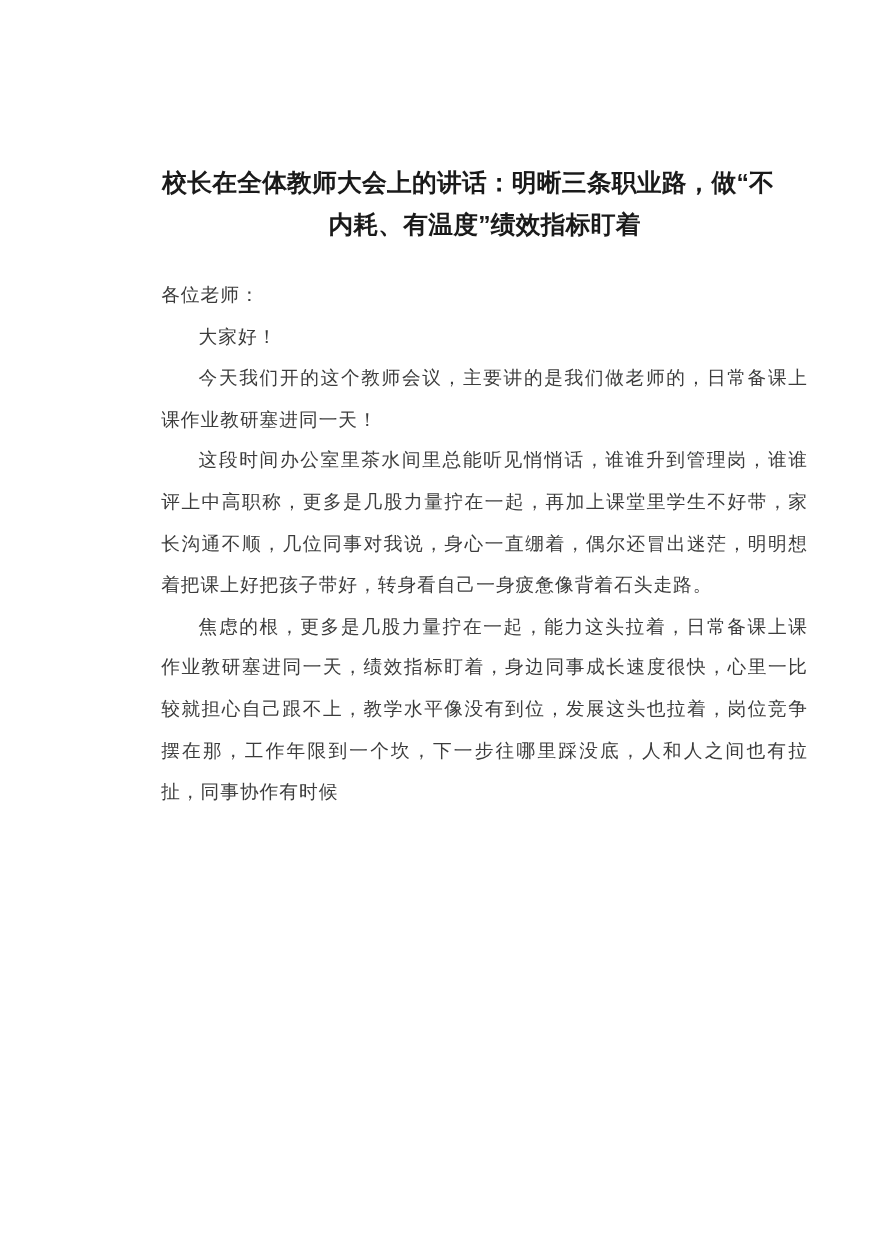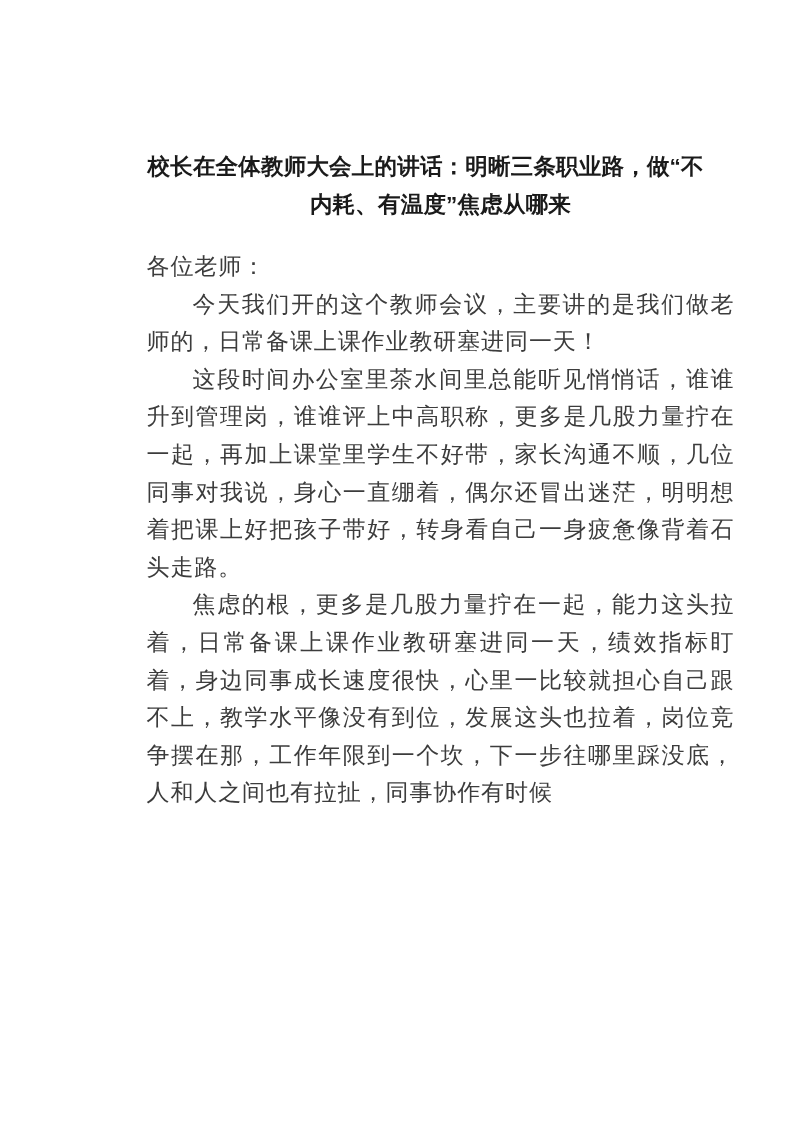--- a/index.html
+++ b/index.html
@@ -38,22 +38,22 @@
     display: block;
   }
   .doc-title .t-line.l1 {
     text-align: left;
     padding-left: 1px;
   }
   .doc-title .t-line.l2 {
     text-align: center;
   }
   .body-text {
-    font-family: Liberation Mono, monospace;
-    font-size: 23px;
+    font-family: Liberation Sans, sans-serif;
+    font-size: 17px;
     line-height: 37.6px;
     color: #3c3c3c;
     text-align: justify;
     text-justify: inter-ideograph;
     letter-spacing: 0.9px;
     margin: 0;
   }
   .body-text.salutation {
     text-indent: 0;
   }
@@ -62,25 +62,26 @@
   }
 </style>
 </head>
 <body>
 
 <div class="page">
   <div class="content">
 
     <h1 class="doc-title">
       <span class="t-line l1">校长在全体教师大会上的讲话：明晰三条职业路，做“不</span>
-      <span class="t-line l2">内耗、有温度”焦虑从哪来</span>
+      <span class="t-line l2">内耗、有温度”绩效指标盯着</span>
     </h1>
 
     <p class="body-text salutation">各位老师：</p>
 
+    <p class="body-text indent">大家好！</p>
 
     <p class="body-text indent">今天我们开的这个教师会议，主要讲的是我们做老师的，日常备课上课作业教研塞进同一天！</p>
 
     <p class="body-text indent">这段时间办公室里茶水间里总能听见悄悄话，谁谁升到管理岗，谁谁评上中高职称，更多是几股力量拧在一起，再加上课堂里学生不好带，家长沟通不顺，几位同事对我说，身心一直绷着，偶尔还冒出迷茫，明明想着把课上好把孩子带好，转身看自己一身疲惫像背着石头走路。</p>
 
 
     <p class="body-text indent">焦虑的根，更多是几股力量拧在一起，能力这头拉着，日常备课上课作业教研塞进同一天，绩效指标盯着，身边同事成长速度很快，心里一比较就担心自己跟不上，教学水平像没有到位，发展这头也拉着，岗位竞争摆在那，工作年限到一个坎，下一步往哪里踩没底，人和人之间也有拉扯，同事协作有时候</p>
 
   </div>
 </div>

